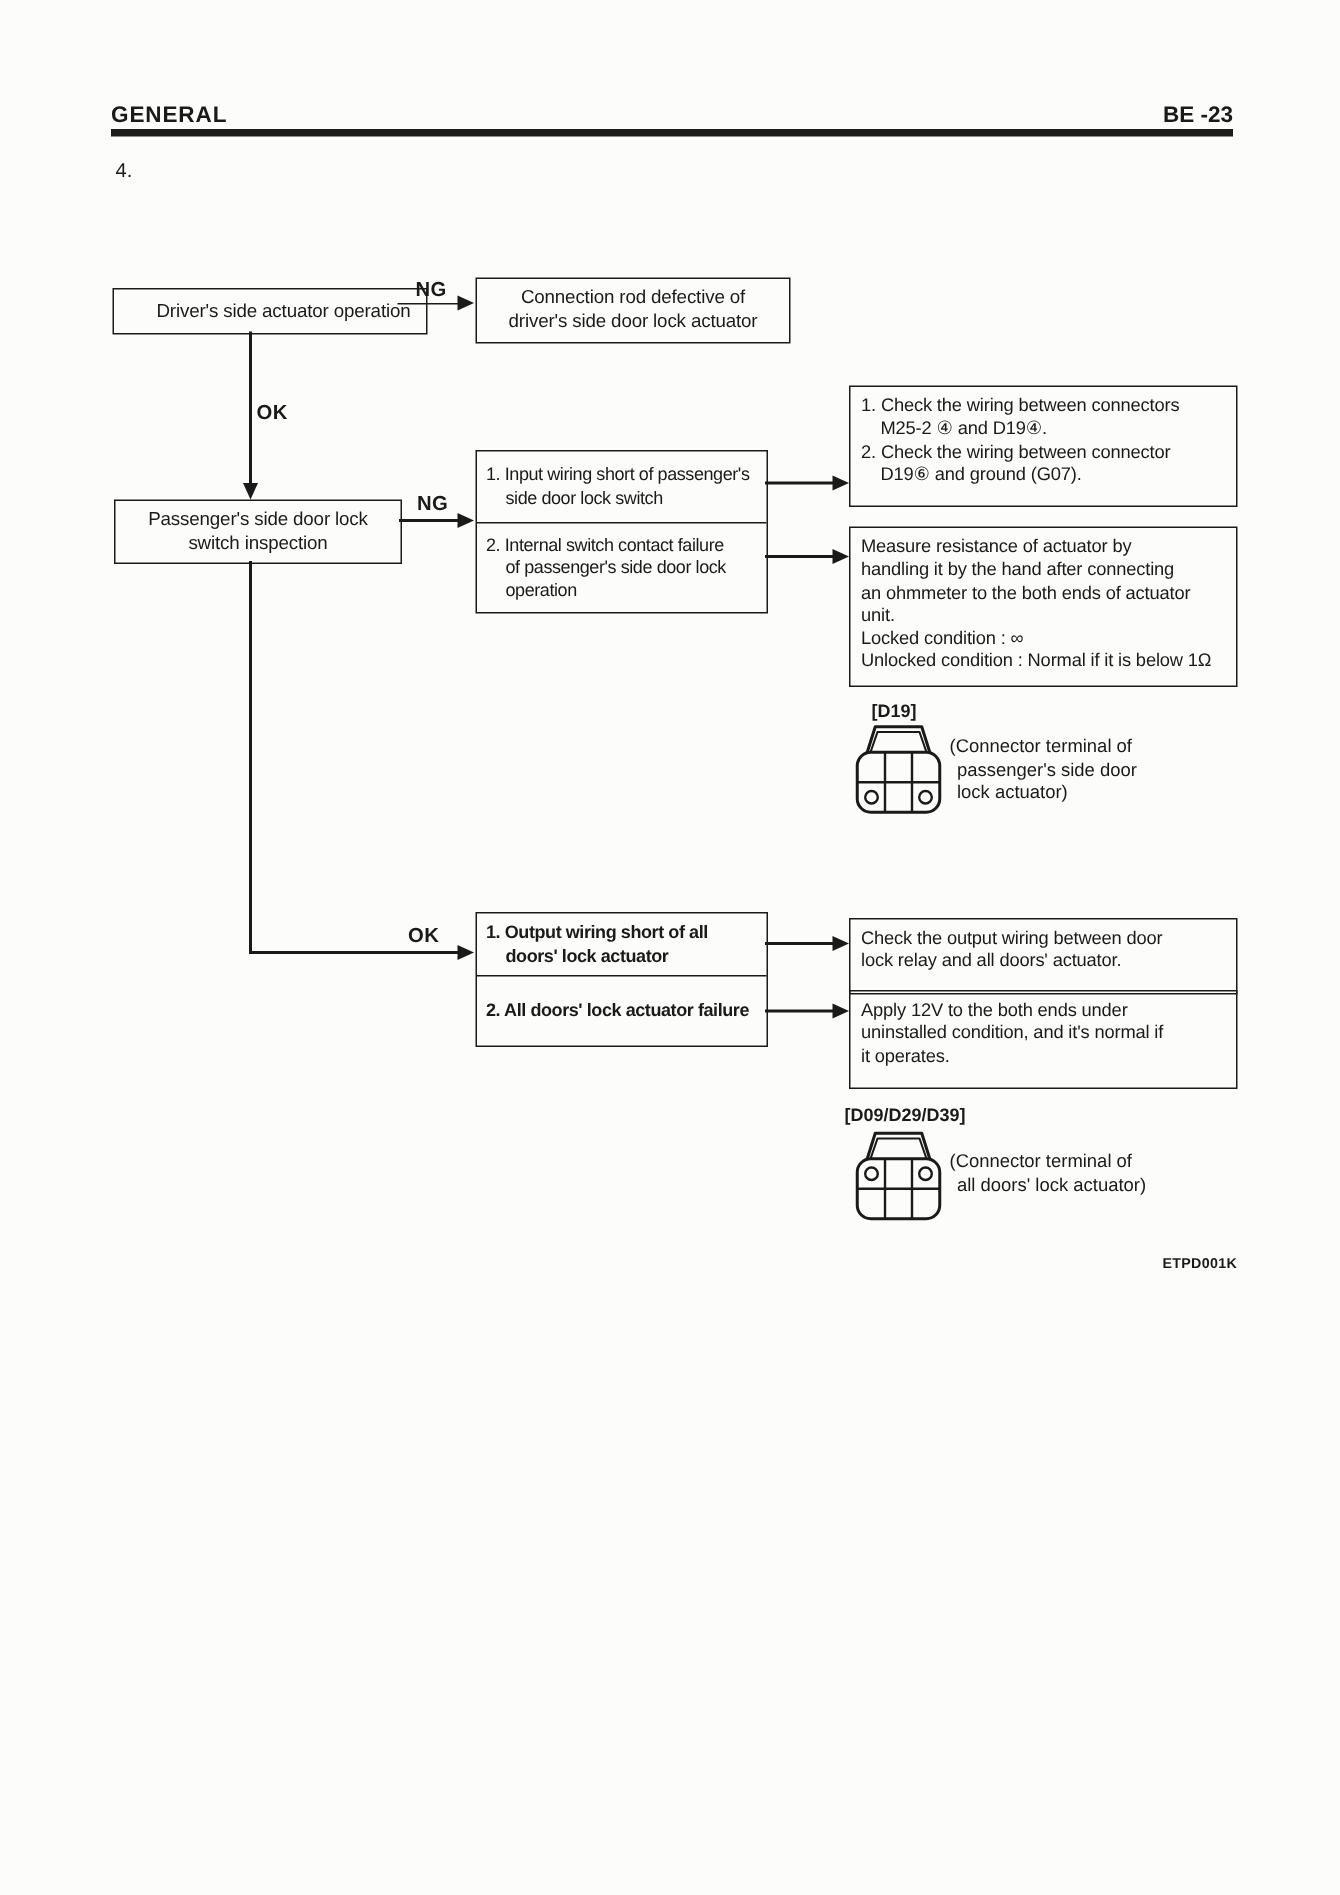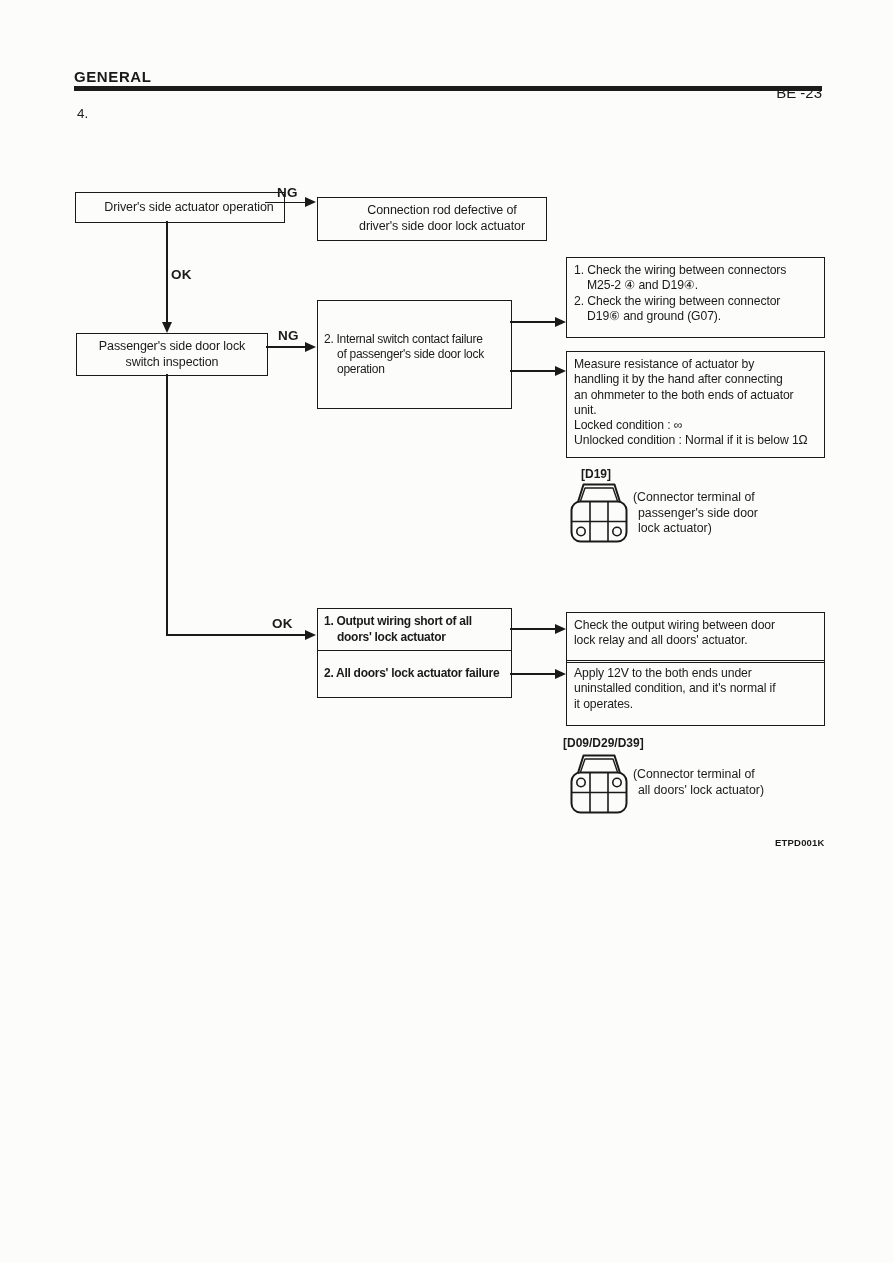--- a/index.html
+++ b/index.html
@@ -5,21 +5,21 @@
   html,body { margin:0; padding:0; }
   body { background:#fcfcfa; }
   .page {
     position:relative; width:893px; height:950px;
     background:#fcfcfa; color:#1a1a1a;
     font-family:"Liberation Sans", sans-serif;
     overflow:hidden;
   }
   
   .hdr-left  { position:absolute; left:74px; top:68px; font-size:15px; font-weight:bold; letter-spacing:.6px; }
-  .hdr-right { position:absolute; right:71px; top:84px; font-size:15px; font-weight:normal;text-align:right; }
+  .hdr-right { position:absolute; right:71px; top:68px; font-size:15px; font-weight:bold;text-align:right; }
   .hdr-rule  { position:absolute; left:74px; top:86px; width:748px; height:5px; background:#1c1c1c; }
   
   .intro-num { position:absolute; left:77px; top:106px; font-size:13.4px; }
   .intro     { position:absolute; left:101px; top:106px; font-size:13.4px; line-height:16px; }
   .intro .ln { white-space:pre; }
   
   .cbox { position:absolute; border:1.6px solid #1a1a1a;
           display:flex; flex-direction:column; align-items:center; justify-content:center;
           text-align:center; font-size:12.5px; line-height:15.6px; letter-spacing:-.1px; }
   .tbox { position:absolute; border:1.7px solid #1a1a1a; padding:5px 2px 0 7px; }
@@ -56,39 +56,43 @@
   <div class="intro-num">4.</div>
 
   <div class="cbox" style="left:75px; top:192px; width:190px; height:29px;padding-left:18px;">
     <div>Driver's side actuator operation</div>
   </div>
 
   <div class="flbl" style="left:277px; top:185px;">NG</div>
   <div class="hl" style="left:265px; top:201.5px; width:42px;"></div>
   <div class="ar r" style="left:305px; top:197px;"></div>
 
-  <div class="cbox" style="left:317px; top:197px; width:208px; height:42px;padding-left:20px;">
+  <div class="cbox" style="left:317px; top:185px; width:208px; height:42px;">
     <div>Connection rod defective of</div>
     <div>driver's side door lock actuator</div>
   </div>
 
   <div class="vl" style="left:166.4px; top:221px; height:102px;"></div>
   <div class="ar d" style="left:161.5px; top:322px;"></div>
   <div class="flbl" style="left:171px; top:267px;">OK</div>
 
   <div class="cbox" style="left:76px; top:333px; width:190px; height:41px;">
     <div>Passenger's side door lock</div>
     <div>switch inspection</div>
   </div>
 
   <div class="flbl" style="left:278px; top:328px;">NG</div>
   <div class="hl" style="left:266px; top:346.2px; width:40px;"></div>
   <div class="ar r" style="left:305px; top:341.5px;"></div>
 
   <div class="mid" style="left:317px; top:300px; width:193px; height:107px;">
+    <div class="sec s1" style="height:47px;">
+      <div class="ln">1. Input wiring short of passenger's</div>
+      <div class="ln cont">side door lock switch</div>
+    </div>
     <div class="sec s2">
       <div class="ln">2. Internal switch contact failure</div>
       <div class="ln cont">of passenger's side door lock</div>
       <div class="ln cont">operation</div>
     </div>
   </div>
 
   <div class="hl" style="left:510px; top:321.2px; width:47px;"></div>
   <div class="ar r" style="left:555px; top:316.5px;"></div>
   <div class="hl" style="left:510px; top:370.2px; width:47px;"></div>

